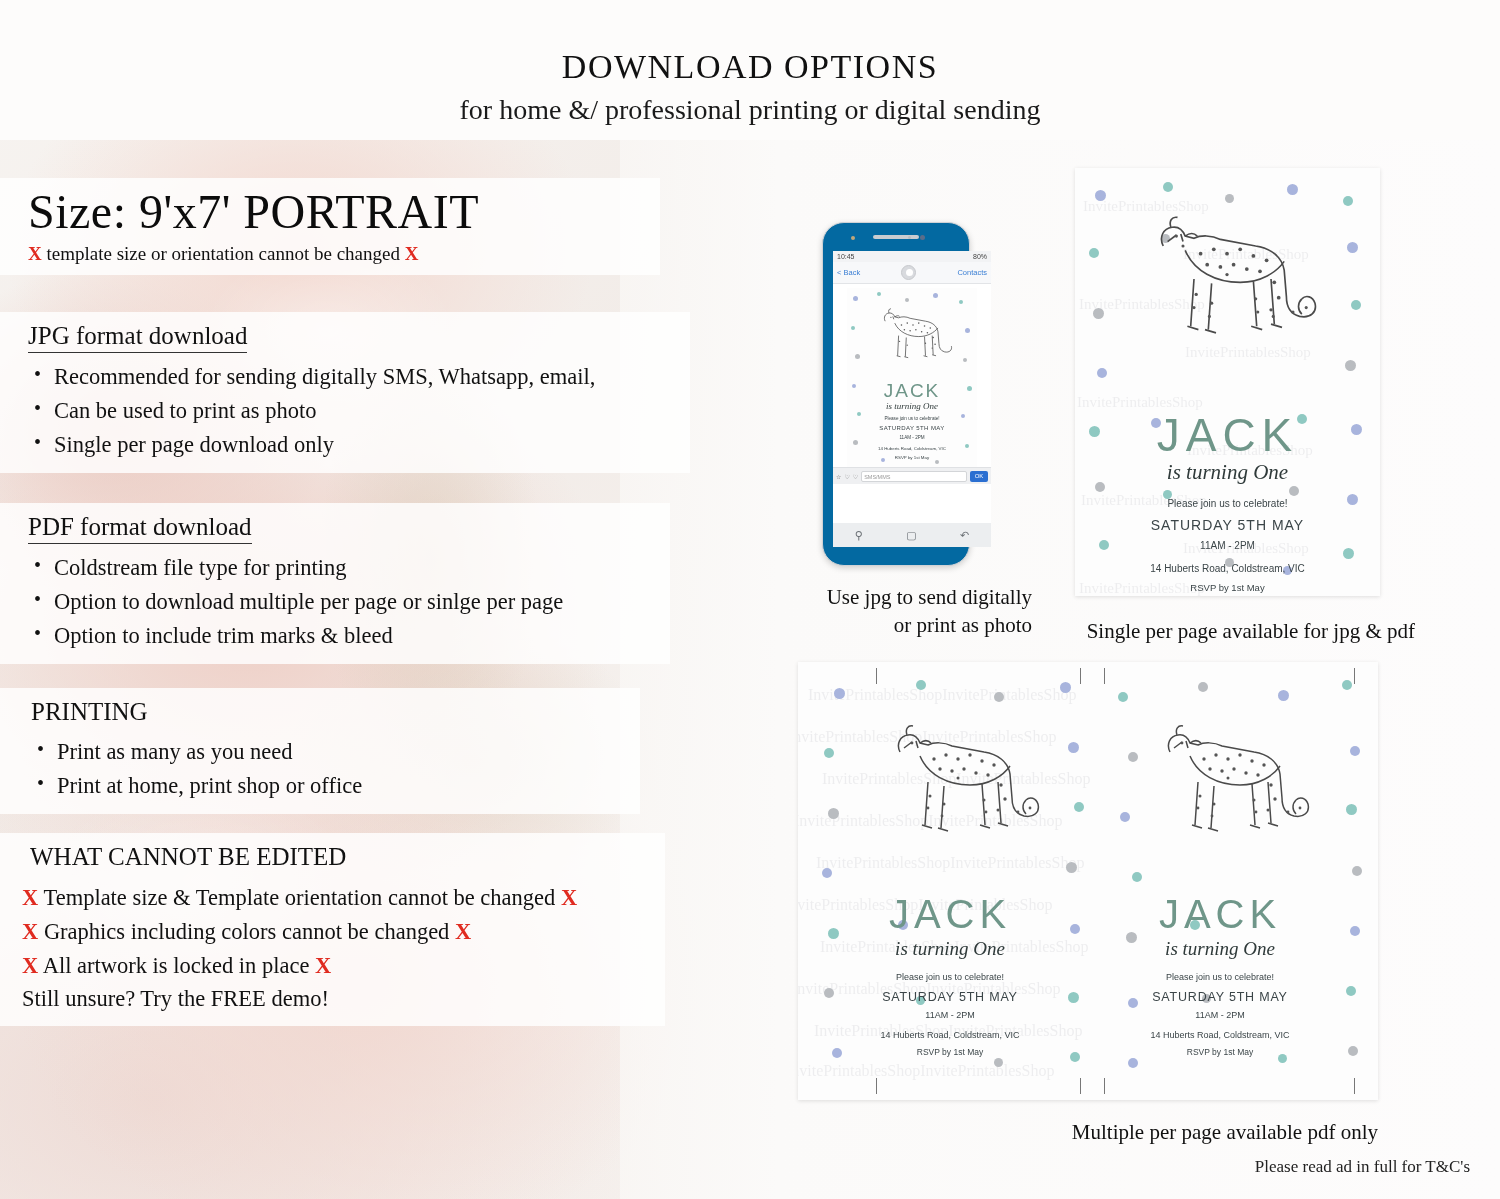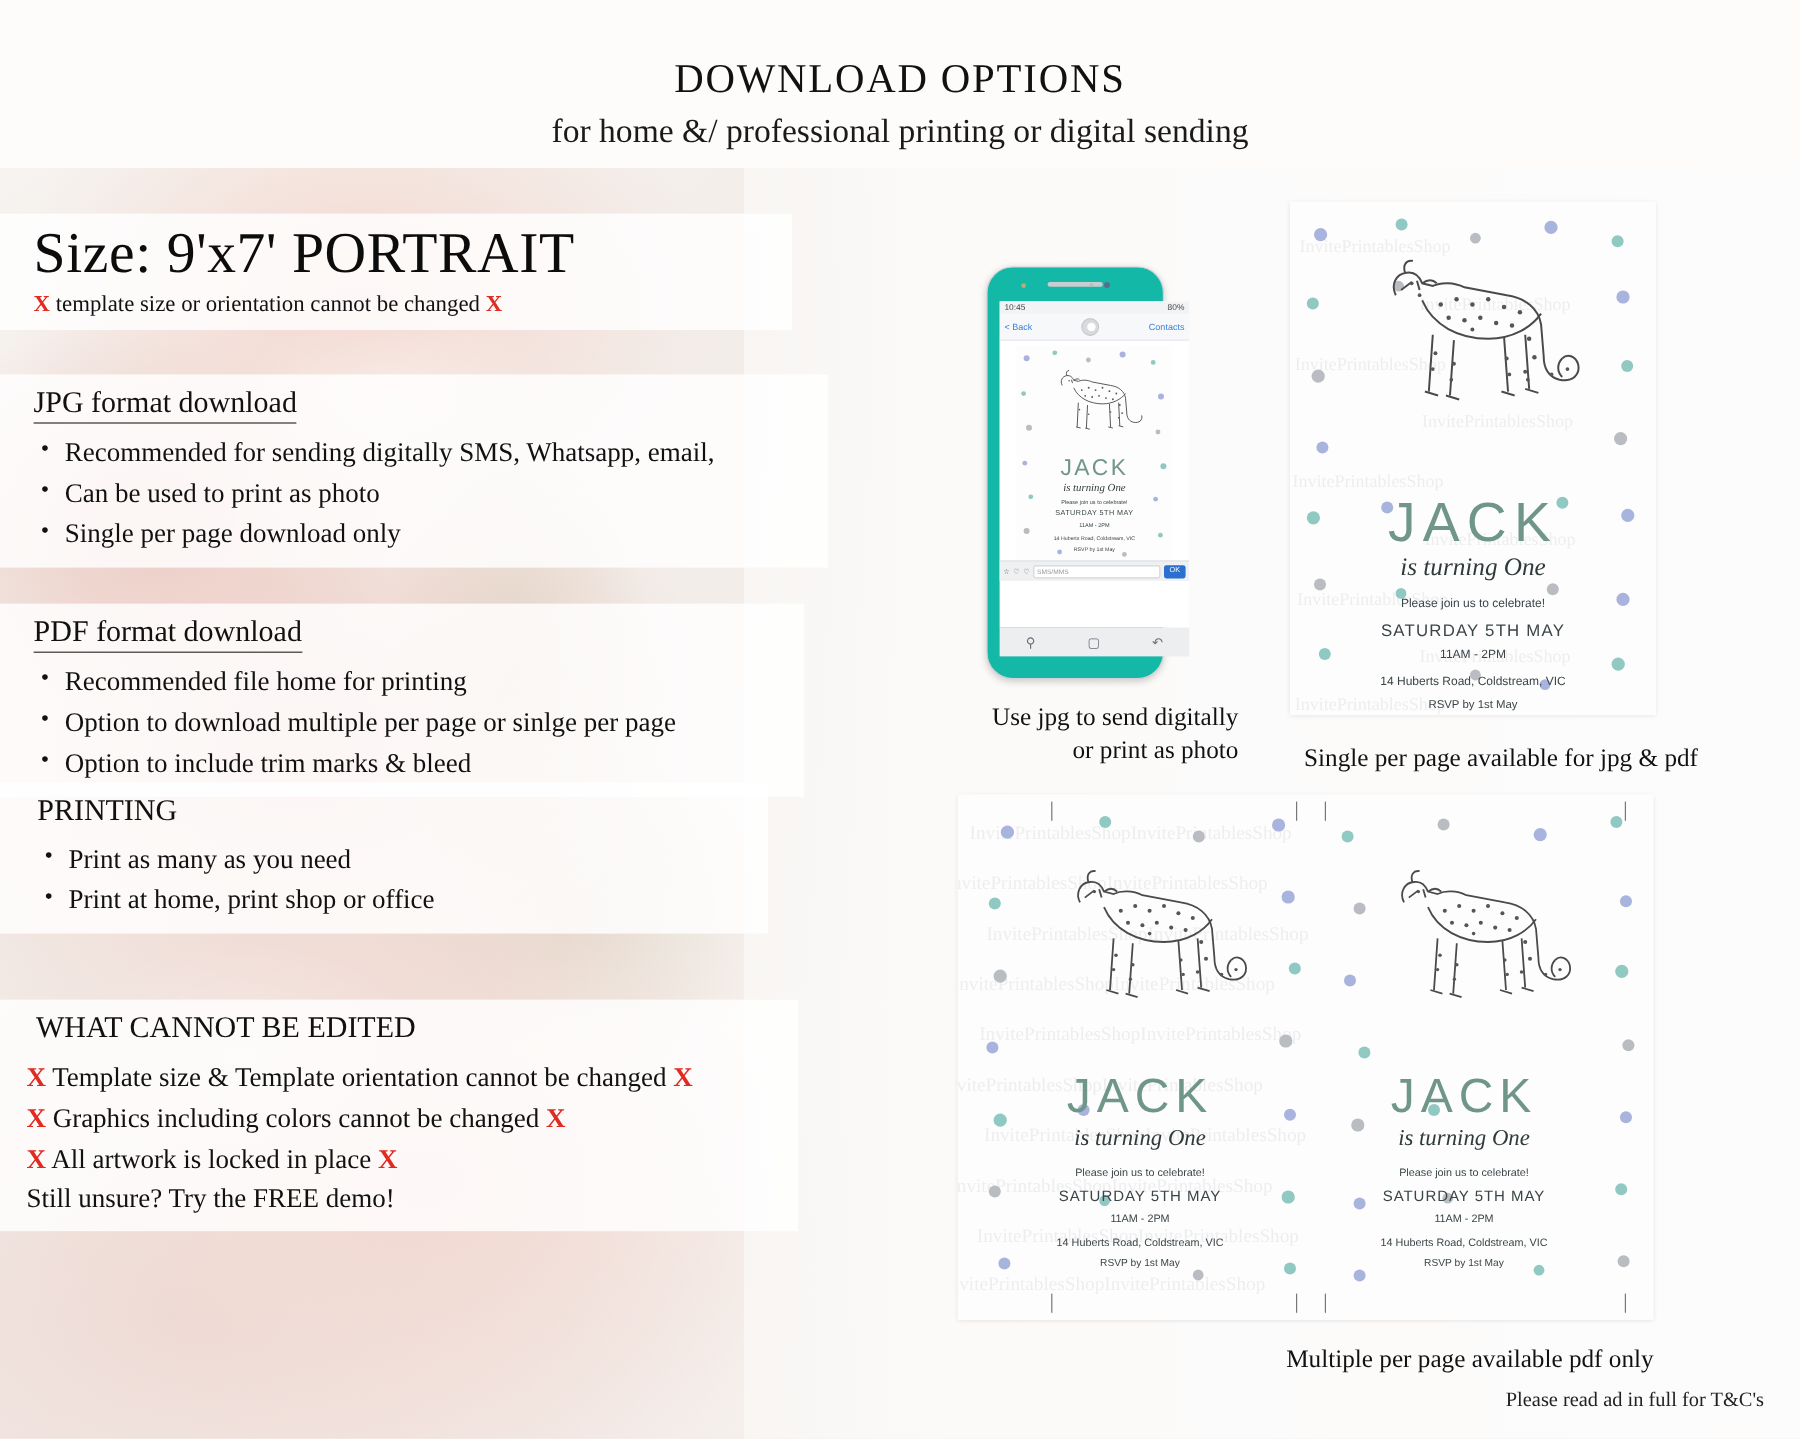--- a/index.html
+++ b/index.html
@@ -103,21 +103,21 @@
     font-family:"Liberation Serif", serif; font-style:italic;
   }
   .l1,.l2,.l3,.l4,.l5 {
     position:absolute; width:100%; text-align:center; color:#3b4548;
     font-family:"Liberation Sans", sans-serif;
   }
 
   
   .phone {
     position:absolute; left:822px; top:222px; width:148px; height:344px;
-    background:#14b8a6; border-radius:22px;
+    background:#0369a1; border-radius:22px;
     box-shadow:0 2px 6px rgba(0,0,0,.18);
     border:1px solid #cfd2d6;
   }
   .phone .screen {
     position:absolute; left:10px; top:28px; width:158px; height:272px;
     background:#ffffff; overflow:hidden;
   }
   .phone .statusbar {
     height:11px; background:#f2f3f5; font-size:7px; color:#444;
     display:flex; align-items:center; justify-content:space-between; padding:0 4px;
@@ -198,27 +198,27 @@
   <ul>
     <li>Recommended for sending digitally SMS, Whatsapp, email,</li>
     <li>Can be used to print as photo</li>
     <li>Single per page download only</li>
   </ul>
 </div>
 
 <div class="block" style="top:503px; width:670px;">
   <h3 class="sec">PDF format download</h3>
   <ul>
-    <li>Recommended file home for printing</li>
+    <li>Coldstream file type for printing</li>
     <li>Option to download multiple per page or sinlge per page</li>
     <li>Option to include trim marks &amp; bleed</li>
   </ul>
 </div>
 
-<div class="block" style="top:652px; width:640px;padding-left:31px;">
+<div class="block" style="top:688px; width:640px;padding-left:31px;">
   <h3 class="sec plain">PRINTING</h3>
   <ul>
     <li>Print as many as you need</li>
     <li>Print at home, print shop or office</li>
   </ul>
 </div>
 
 <div class="block" style="top:833px; width:665px; padding-left:22px;">
   <h3 class="sec plain" style="margin-left:8px;">WHAT CANNOT BE EDITED</h3>
   <div class="cannot-line">

